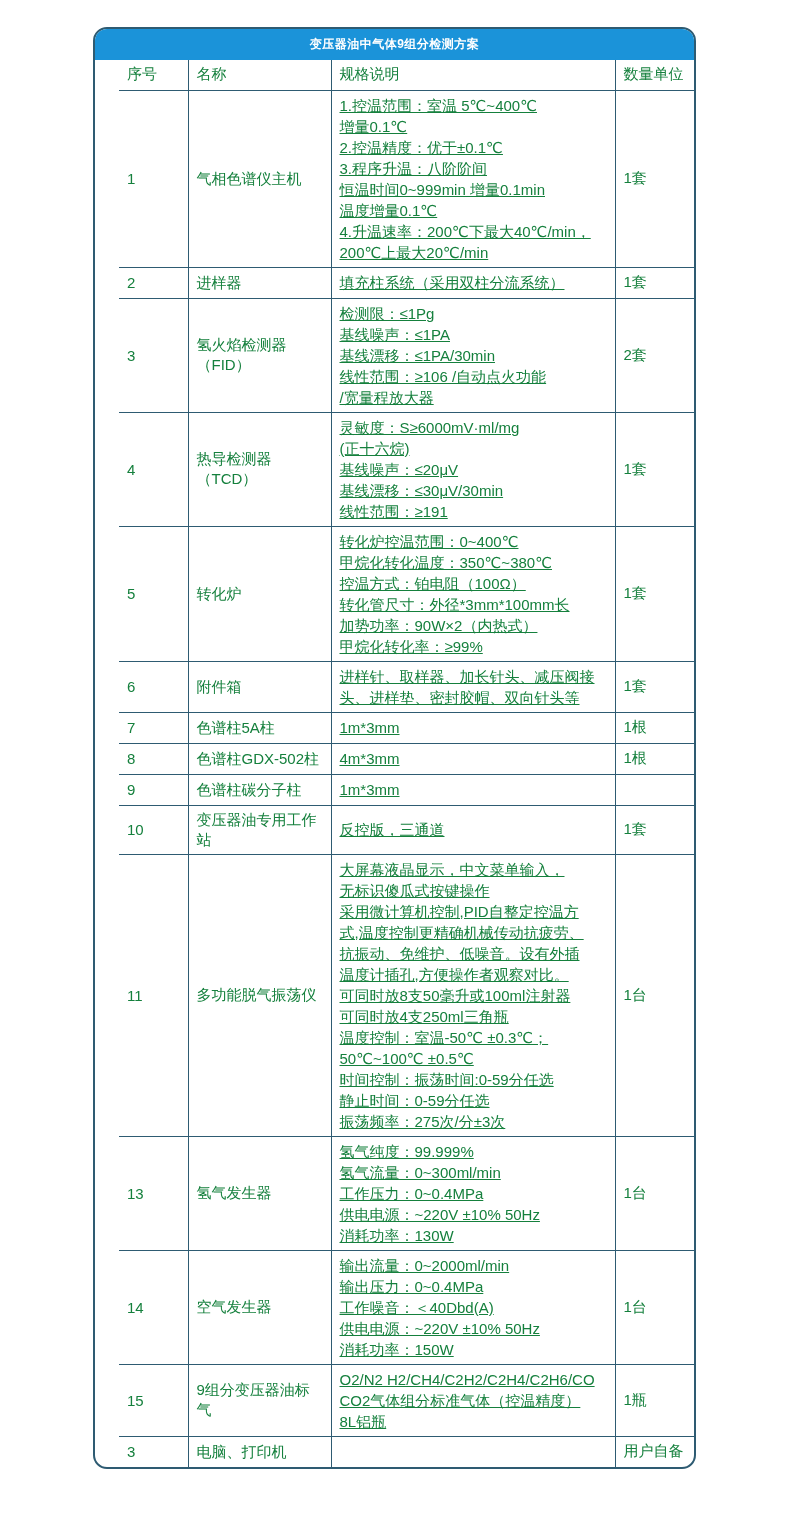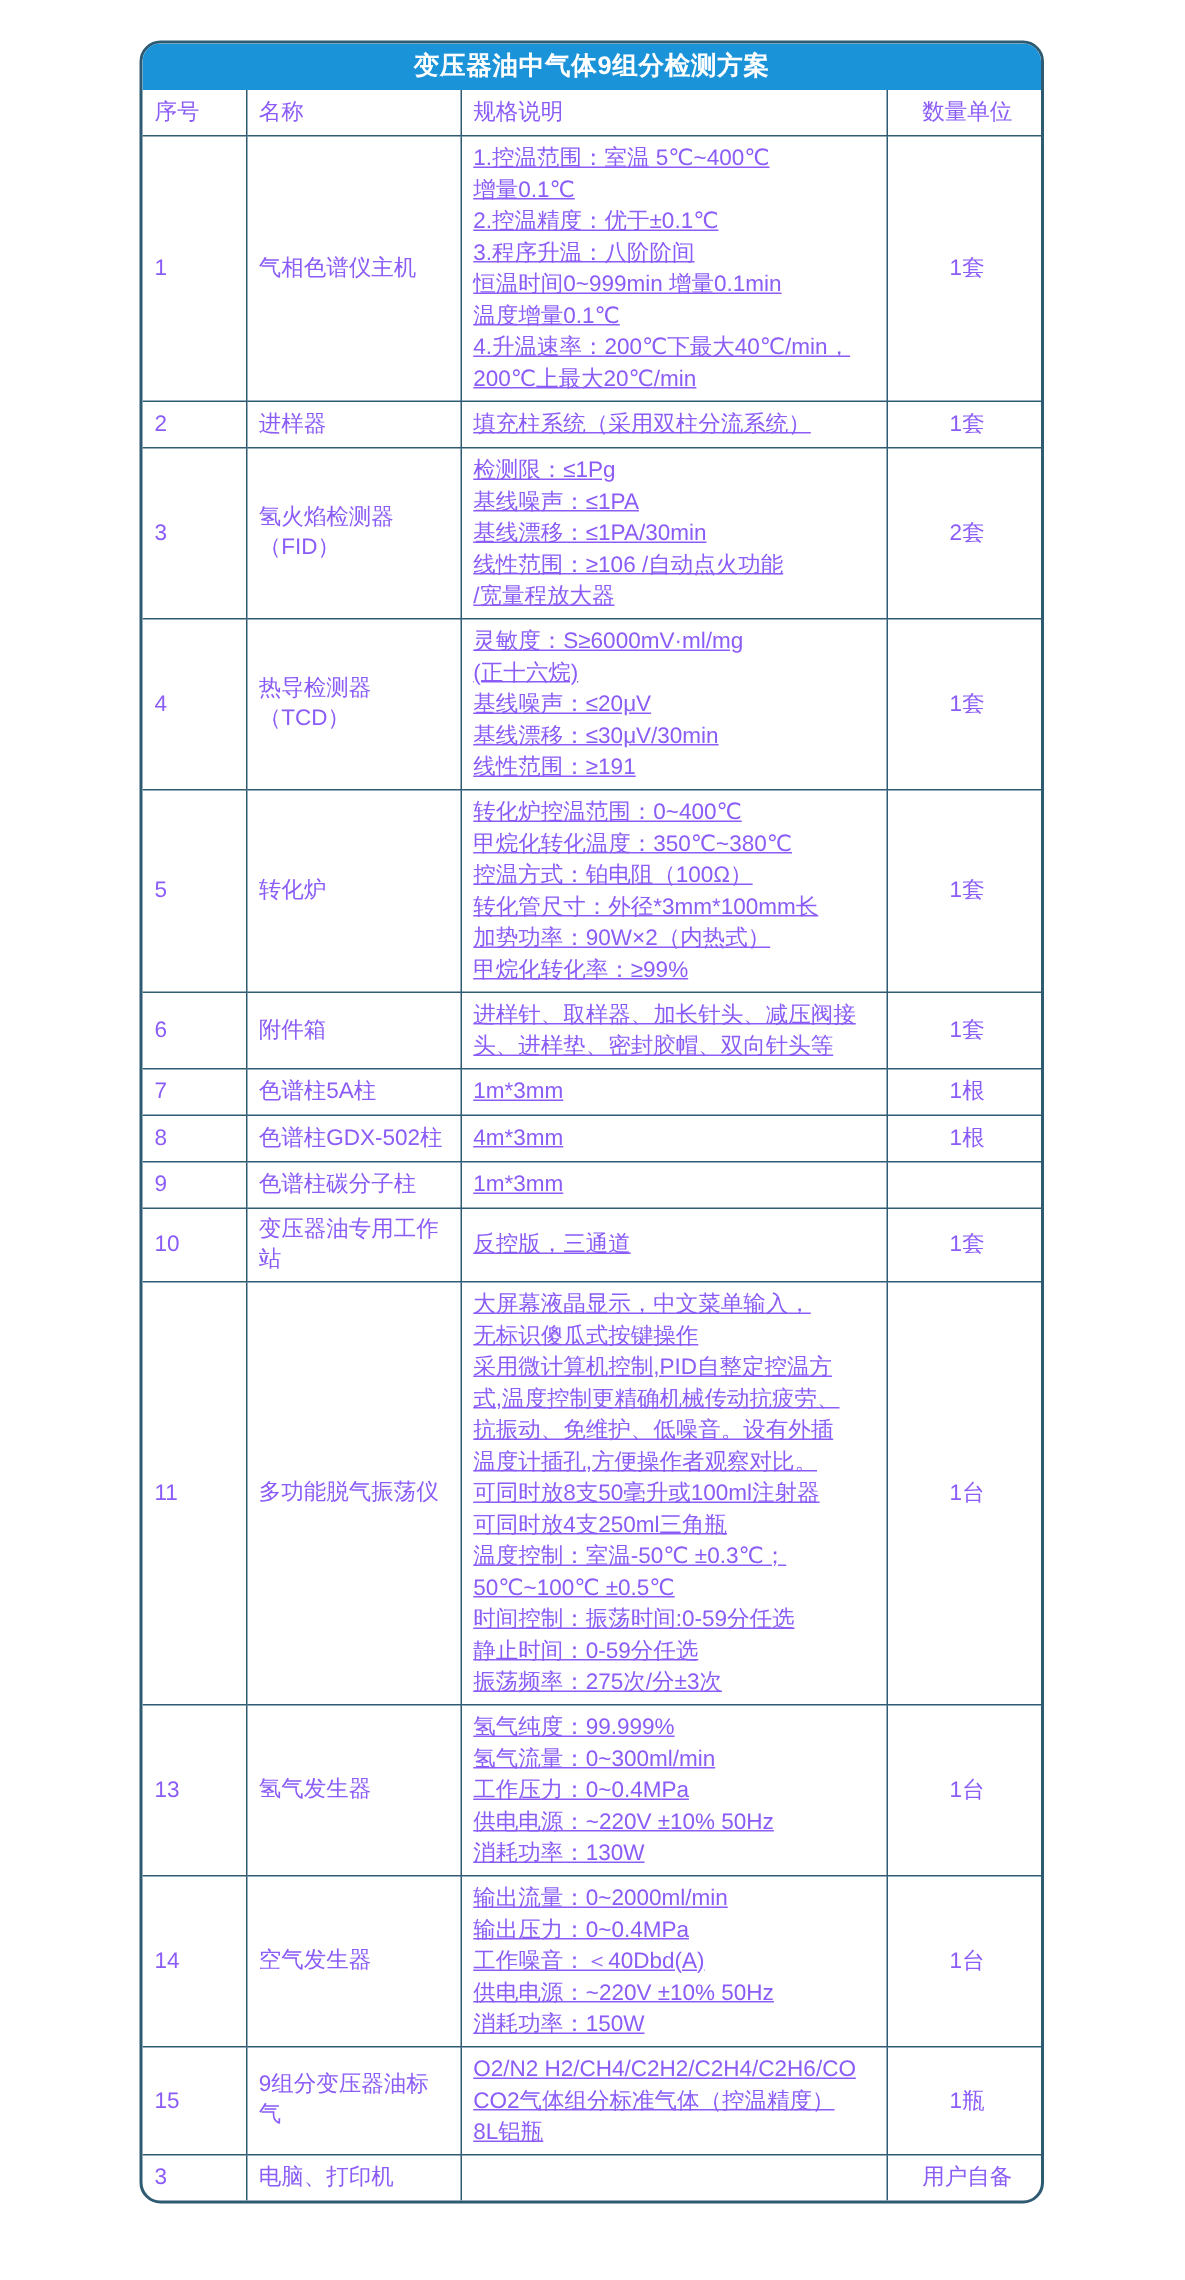--- a/index.html
+++ b/index.html
@@ -20,45 +20,46 @@
     left: 93px; top: 27px;
     width: 603px;
     background: #ffffff;
     border: 2px solid #2e5b72;
     border-radius: 14px;
     overflow: hidden;
   }
   .title-bar {
     background: #1b93d9;
     color: #ffffff;
-    font-size: 17px;
+    font-size: 12px;
     font-weight: bold;
     text-align: center;
     line-height: 22px;
     padding: 4px 0 5px 0;
     letter-spacing: 0.5px;
   }
   table.spec {
     width: 100%;
     border-collapse: collapse;
     table-layout: fixed;
     font-size: 15px;
-    color: #8b5cf6;
+    color: #15803d;
+    margin-left: 24px;
   }
   table.spec th, table.spec td {
     border: 1.5px solid #2e5b72;
     vertical-align: middle;
     text-align: left;
     font-weight: normal;
     padding: 4px 8px;
     overflow: hidden;
   }
   
   table.spec th:first-child, table.spec td:first-child { border-left: none; }
-  table.spec th:last-child,  table.spec td:last-child  { border-right: none; text-align: center; }
+  table.spec th:last-child,  table.spec td:last-child  { border-right: none; }
   table.spec thead th { border-top: none; height: 30px; }
   table.spec tbody tr:last-child td { border-bottom: none; }
 
   .w-no   { width: 69px; }
   .w-name { width: 143px; }
   .w-spec { width: 284px; }
   .w-qty  { width: 107px; }
 
   td.cell-no, th.col-no { text-align: center; }
   td.cell-name { padding-left: 9px; line-height: 20px; }

